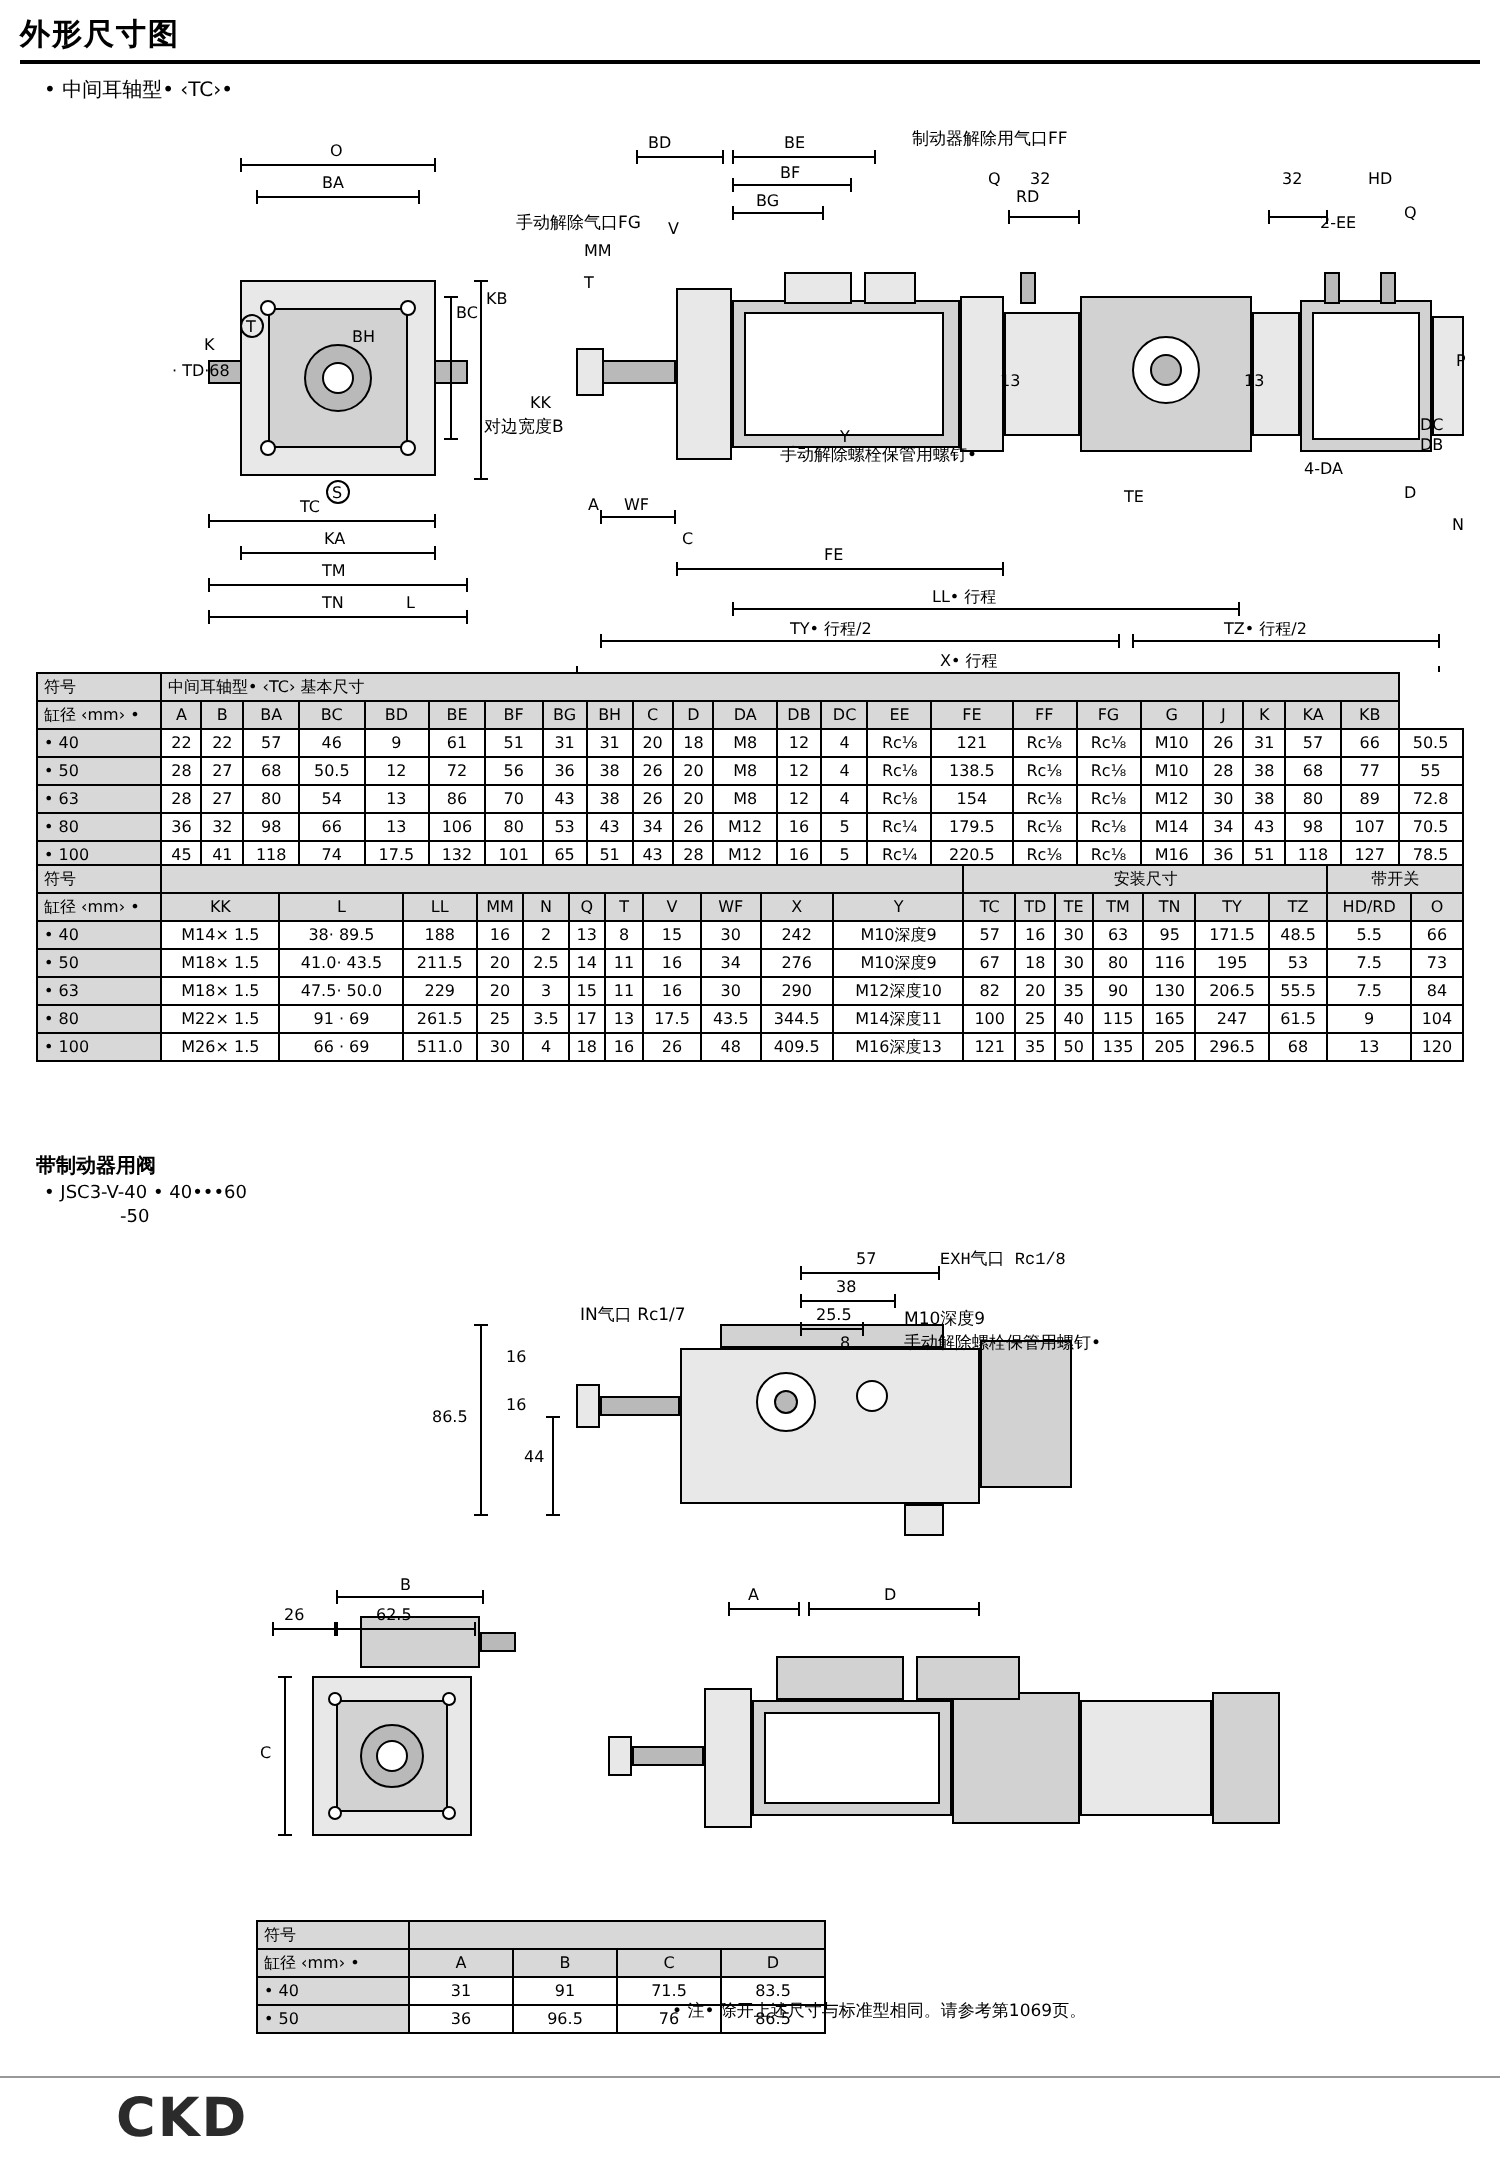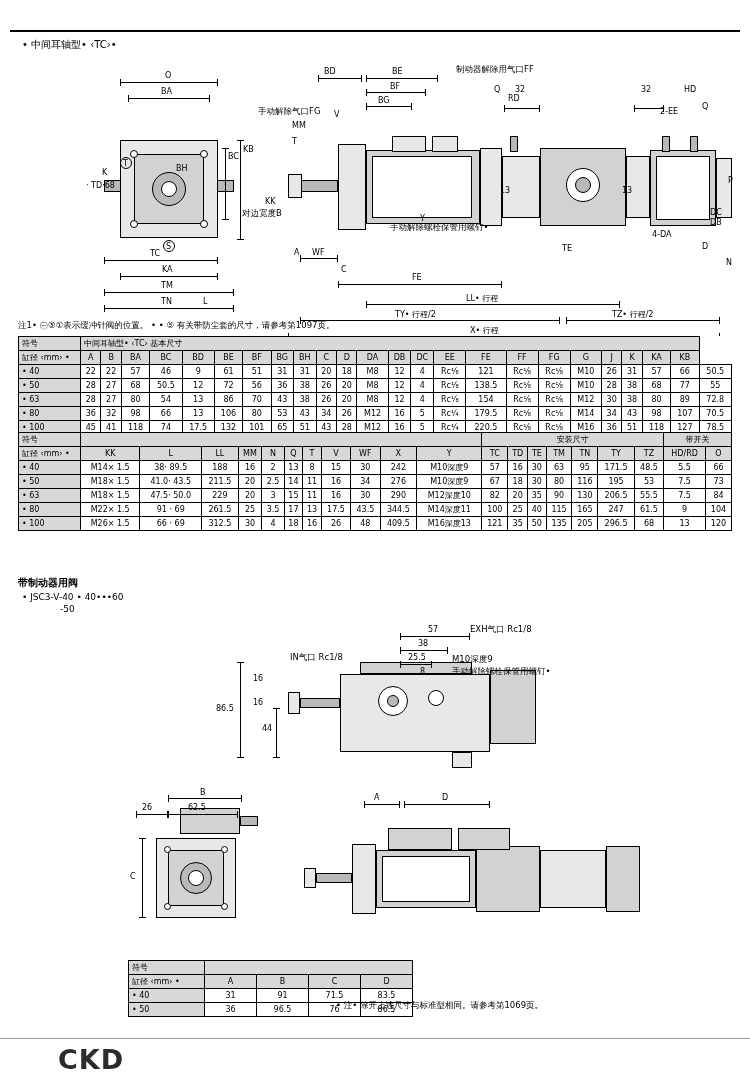--- a/index.html
+++ b/index.html
@@ -78,20 +78,23 @@
     font-size:27px; font-weight:bold; letter-spacing:1px; color:#2b2b2b;
   }
   .footer-rule { position:absolute; left:0; top:1038px; width:750px; height:1px; background:#999; }
   .pgnum { position:absolute; left:8px; top:1048px; font-size:8px; color:#444; }
 </style>
 </head>
 <body>
 
 <div class="page">
 
+  <div class="title-bar">
+    <span class="t">外形尺寸图</span>
+  </div>
   <div class="title-rule"></div>
   <div class="subtitle">• 中间耳轴型• ‹TC›•</div>
 
   <div class="dwg" style="left:0;top:52px;width:750px;height:265px;">
 
     <div class="box fill-l" style="left:120px;top:88px;width:98px;height:98px;"></div>
     <div class="box fill-m" style="left:134px;top:102px;width:70px;height:70px;"></div>
     <div class="circ fill-d" style="left:152px;top:120px;width:34px;height:34px;"></div>
     <div class="circ fill-w" style="left:161px;top:129px;width:16px;height:16px;"></div>
     <div class="circ fill-w" style="left:130px;top:98px;width:8px;height:8px;"></div>
@@ -196,21 +199,20 @@
     <div class="lbl" style="left:622px;top:134px;">13</div>
     <div class="lbl" style="left:710px;top:156px;">DC</div>
     <div class="lbl" style="left:710px;top:166px;">DB</div>
     <div class="lbl" style="left:652px;top:178px;">4-DA</div>
     <div class="lbl" style="left:702px;top:190px;">D</div>
     <div class="lbl" style="left:726px;top:206px;">N</div>
     <div class="dim" style="left:566px;top:268px;width:154px;"></div>
     <div class="lbl" style="left:612px;top:257px;">TZ• 行程/2</div>
   </div>
 
-  <div class="note" style="left:18px;top:320px;">注1• ㊀⑤①表示缓冲针阀的位置。 • • ⑤ 有关带防尘套的尺寸，请参考第1097页。</div>
 
   <table class="spec" style="left:18px;top:336px;width:714px;">
     <tbody>
         <tr>
       <td class="hdr lead" style="width:62px;">符号</td>
       <td class="hdr lead" colspan="23">中间耳轴型• ‹TC› 基本尺寸</td>
     </tr>
     <tr>
       <td class="hdr lead">缸径 ‹mm› •</td>
       <th>A</th>
@@ -495,21 +497,21 @@
       <td>165</td>
       <td>247</td>
       <td>61.5</td>
       <td>9</td>
       <td>104</td>
     </tr>
     <tr>
       <td class="hdr lead">• 100</td>
       <td>M26× 1.5</td>
       <td>66 · 69</td>
-      <td>312.5</td>
+      <td>511.0</td>
       <td>30</td>
       <td>4</td>
       <td>18</td>
       <td>16</td>
       <td>26</td>
       <td>48</td>
       <td>409.5</td>
       <td>M16深度13</td>
       <td>121</td>
       <td>35</td>
@@ -546,22 +548,22 @@
     <div class="lbl" style="left:418px;top:27px;">38</div>
     <div class="dim" style="left:400px;top:52px;width:32px;"></div>
     <div class="lbl" style="left:408px;top:41px;">25.5</div>
     <div class="lbl" style="left:420px;top:55px;">8</div>
     <div class="dimv" style="left:240px;top:50px;height:96px;"></div>
     <div class="lbl" style="left:216px;top:92px;">86.5</div>
     <div class="dimv" style="left:276px;top:96px;height:50px;"></div>
     <div class="lbl" style="left:262px;top:112px;">44</div>
     <div class="lbl" style="left:253px;top:62px;">16</div>
     <div class="lbl" style="left:253px;top:86px;">16</div>
-    <div class="lbl cn" style="left:470px;top:12px;width:70px;white-space:normal;">EXH气口 Rc1/8</div>
-    <div class="lbl cn" style="left:290px;top:40px;width:58px;white-space:normal;">IN气口 Rc1/8</div>
+    <div class="lbl cn" style="left:470px;top:12px;width:70px;white-space:normal;font-family:Liberation Mono, monospace;">EXH气口 Rc1/8</div>
+    <div class="lbl cn" style="left:290px;top:40px;width:58px;white-space:normal;">IN气口 Rc1/7</div>
     <div class="lbl cn" style="left:452px;top:42px;">M10深度9</div>
     <div class="lbl cn" style="left:452px;top:54px;">手动解除螺栓保管用螺钉•</div>
   </div>
 
   <div class="dwg" style="left:0;top:790px;width:750px;height:160px;">
 
     <div class="box fill-l" style="left:156px;top:48px;width:80px;height:80px;"></div>
     <div class="box fill-m" style="left:168px;top:60px;width:56px;height:56px;"></div>
     <div class="circ fill-d" style="left:180px;top:72px;width:32px;height:32px;"></div>
     <div class="circ fill-w" style="left:188px;top:80px;width:16px;height:16px;"></div>

